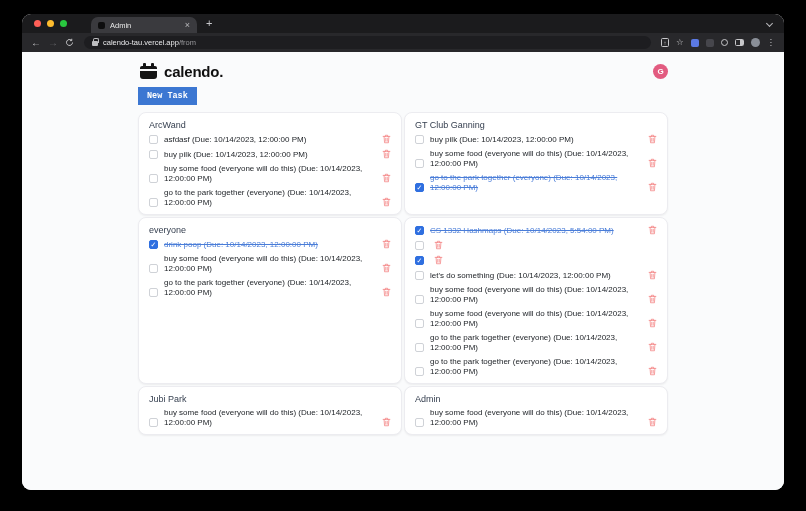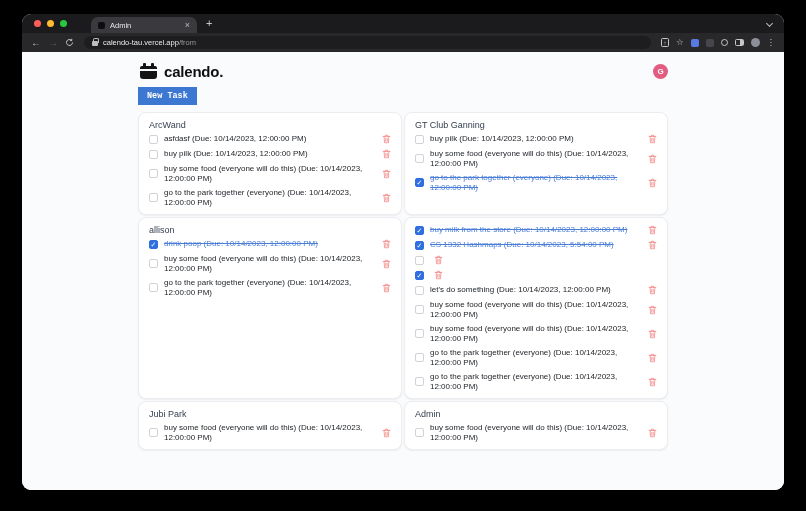--- a/index.html
+++ b/index.html
@@ -56,21 +56,21 @@
   .brand { font-size:15px; font-weight:700; color:#101010; letter-spacing:-0.2px; }
   .hdr-avatar { margin-left:auto; width:15px; height:15px; border-radius:50%; background:#e25b80;
     color:#fff; font-size:8px; font-weight:700; display:flex; align-items:center; justify-content:center; }
   .newtask { margin-top:5px; display:inline-block; background:#3c77d2; color:#fff; font-size:8.5px;
     font-weight:600; padding:4px 9px; border-radius:0; border:none; font-family:Liberation Mono, monospace; }
 
   .grid { margin-top:7px; display:grid; grid-template-columns:1fr 1fr; gap:2px; }
   .card { background:#fff; border:1px solid #ececf0; border-radius:8px; padding:7px 10px;
     box-shadow:0 1px 2px rgba(0,0,0,.06); }
   .owner { font-size:9px; color:#374151; margin-bottom:4px; }
-  .task { display:flex; align-items:center; gap:6px; margin-bottom:5px; }
+  .task { display:flex; align-items:flex-end; gap:6px; margin-bottom:5px; }
   .task:last-child { margin-bottom:0; }
   .cbx { width:9px; height:9px; border:1px solid #cfd2d7; border-radius:2px; background:#fff;
     flex:none; font-size:7px; line-height:8px; text-align:center; color:#fff; }
   .cbx.checked { background:#2f6fe0; border-color:#2f6fe0; }
   .tlabel { flex:1; font-size:8px; line-height:9.5px; color:#1b1f24; }
   .task.done .tlabel { color:#4a7dd8; text-decoration:line-through; }
   .trash { flex:none; margin-left:4px; color:#f37f7f; background:none; border:none; padding:0; line-height:0; }
 </style>
 </head>
 <body>
@@ -242,21 +242,21 @@
           <path d="M10 11v8"></path>
                       <path d="M14 11v8"></path>
         </svg>
       </span>
     </button>
   </div>
 </div>
   </div>
 
   <div class="card">
-    <div class="owner">allison</div>
+    <div class="owner">everyone</div>
     <div>
   <div class="task done">
     <span class="cbx checked">✓</span>
     <span class="tlabel">drink poop (Due: 10/14/2023, 12:00:00 PM)</span>
     <button class="trash">
       <span>
         <svg width="9" height="10" viewBox="0 0 24 26" fill="none" stroke="currentColor" stroke-width="2" stroke-linecap="round" stroke-linejoin="round">
           <path d="M3 6h18"></path>
                       <path d="M9 6V3h6v3"></path>
                       <path d="M5.5 6l1.3 17h10.4L18.5 6"></path>
@@ -296,35 +296,20 @@
                       <path d="M14 11v8"></path>
         </svg>
       </span>
     </button>
   </div>
 </div>
   </div>
 
   <div class="card">
     <div>
-  <div class="task done">
-    <span class="cbx checked">✓</span>
-    <span class="tlabel">buy milk from the store (Due: 10/14/2023, 12:00:00 PM)</span>
-    <button class="trash">
-      <span>
-        <svg width="9" height="10" viewBox="0 0 24 26" fill="none" stroke="currentColor" stroke-width="2" stroke-linecap="round" stroke-linejoin="round">
-          <path d="M3 6h18"></path>
-                      <path d="M9 6V3h6v3"></path>
-                      <path d="M5.5 6l1.3 17h10.4L18.5 6"></path>
-          <path d="M10 11v8"></path>
-                      <path d="M14 11v8"></path>
-        </svg>
-      </span>
-    </button>
-  </div>
 
 
   <div class="task done">
     <span class="cbx checked">✓</span>
     <span class="tlabel">CS 1332 Hashmaps (Due: 10/14/2023, 5:54:00 PM)</span>
     <button class="trash">
       <span>
         <svg width="9" height="10" viewBox="0 0 24 26" fill="none" stroke="currentColor" stroke-width="2" stroke-linecap="round" stroke-linejoin="round">
           <path d="M3 6h18"></path>
                       <path d="M9 6V3h6v3"></path>

